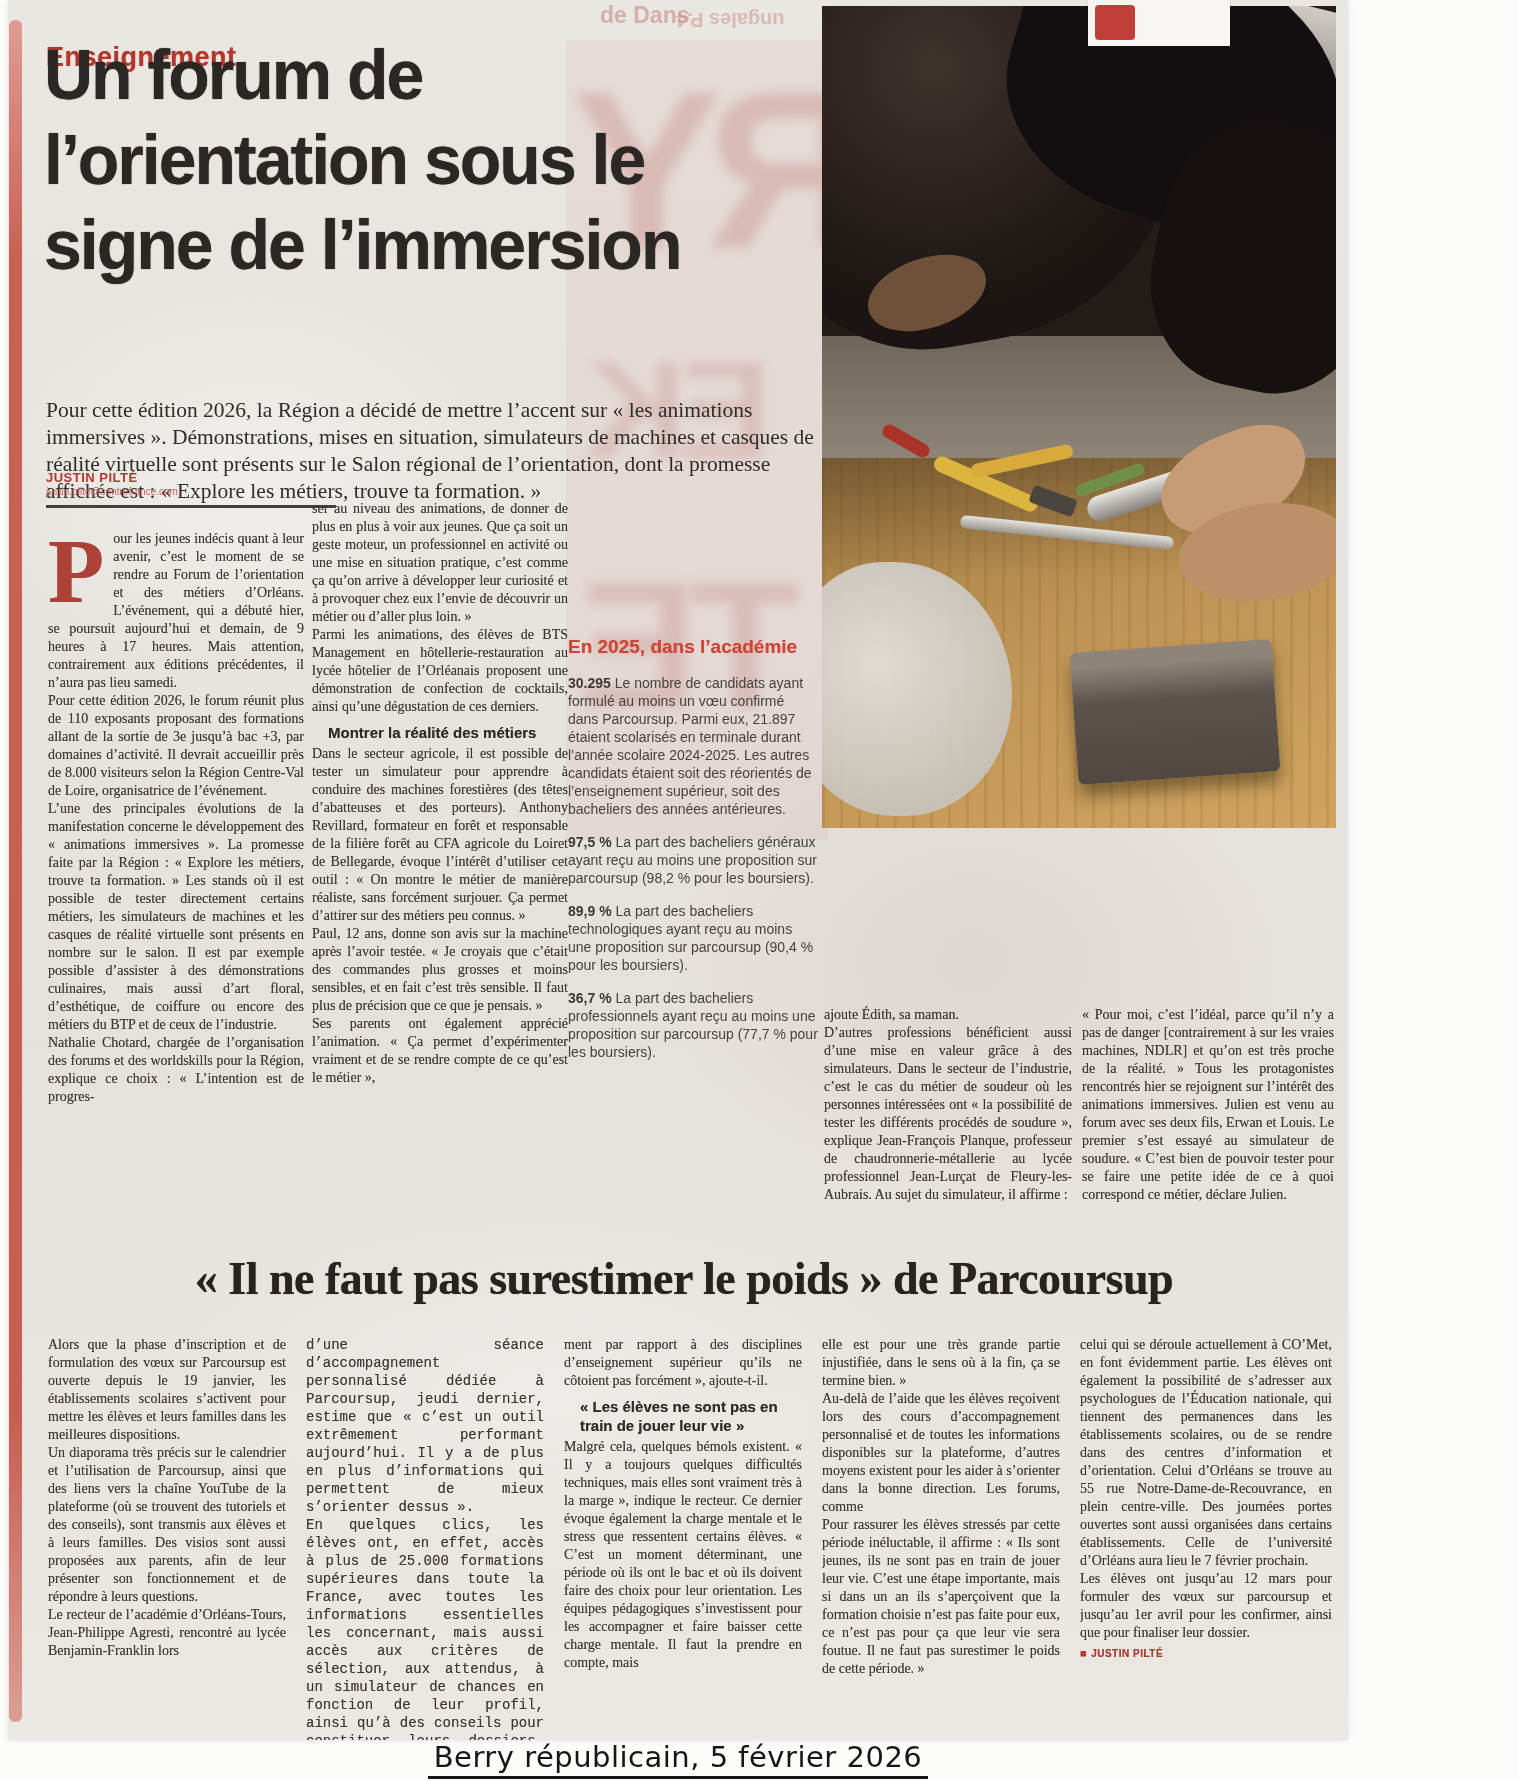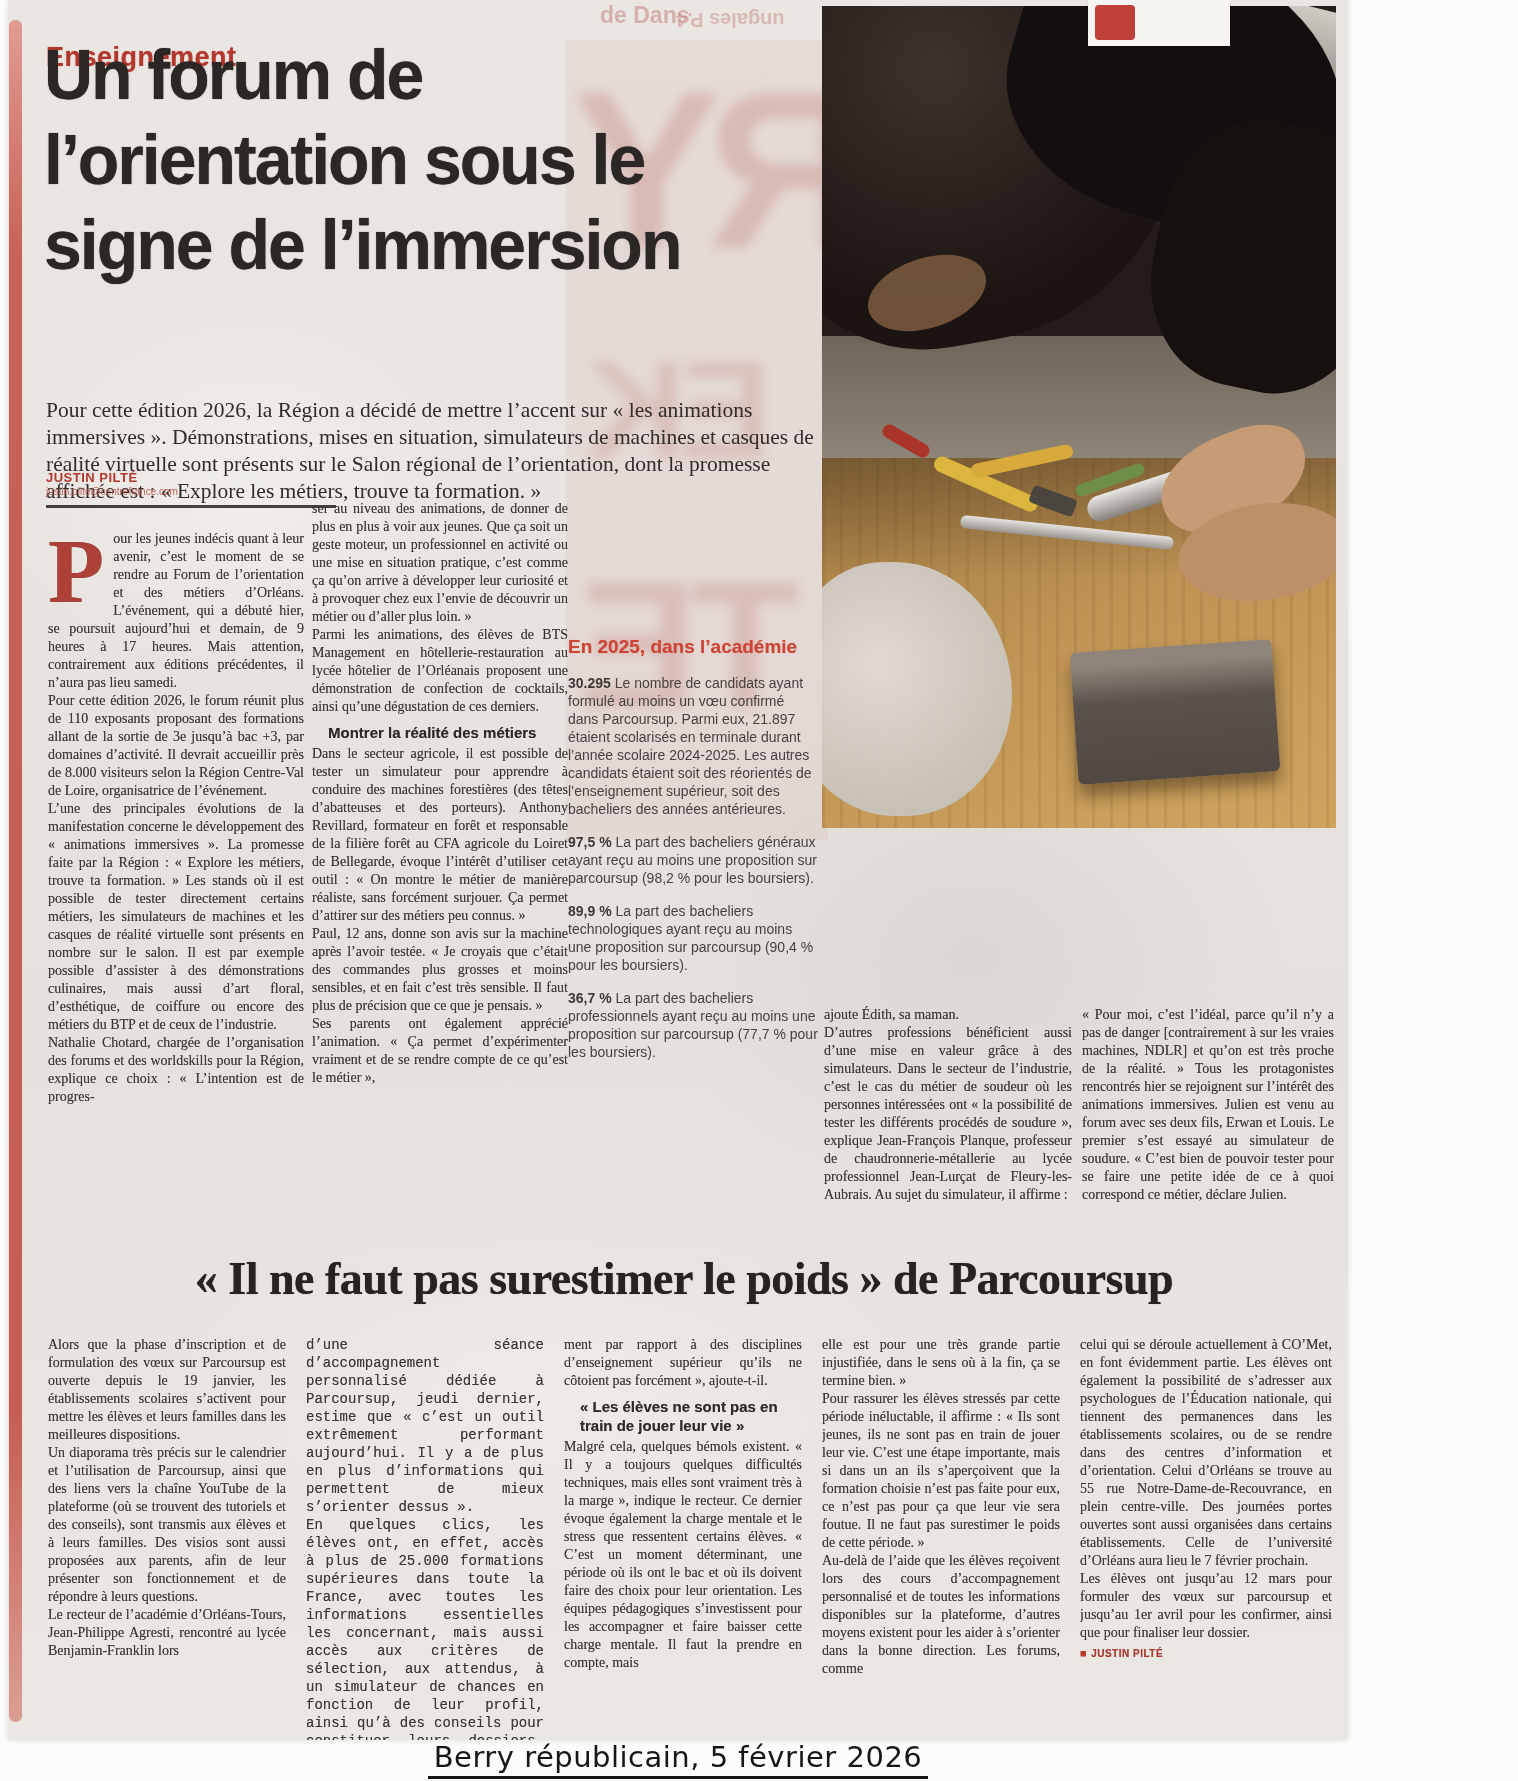--- a/index.html
+++ b/index.html
@@ -209,22 +209,22 @@
   </div>
 
   <div class="tcol c-a2 c-a2-3">
     <p>ment par rapport à des disciplines d’enseignement supérieur qu’ils ne côtoient pas forcément », ajoute-t-il.</p>
     <div class="subhead">« Les élèves ne sont pas en train de jouer leur vie »</div>
     <p>Malgré cela, quelques bémols existent. « Il y a toujours quelques difficultés techniques, mais elles sont vraiment très à la marge », indique le recteur. Ce dernier évoque également la charge mentale et le stress que ressentent certains élèves. « C’est un moment déterminant, une période où ils ont le bac et où ils doivent faire des choix pour leur orientation. Les équipes pédagogiques s’investissent pour les accompagner et faire baisser cette charge mentale. Il faut la prendre en compte, mais</p>
   </div>
 
   <div class="tcol c-a2 c-a2-4">
     <p>elle est pour une très grande partie injustifiée, dans le sens où à la fin, ça se termine bien. »</p>
+    <p>Au-delà de l’aide que les élèves reçoivent lors des cours d’accompagnement personnalisé et de toutes les informations disponibles sur la plateforme, d’autres moyens existent pour les aider à s’orienter dans la bonne direction. Les forums, comme</p>
     <p>Pour rassurer les élèves stressés par cette période inéluctable, il affirme : « Ils sont jeunes, ils ne sont pas en train de jouer leur vie. C’est une étape importante, mais si dans un an ils s’aperçoivent que la formation choisie n’est pas faite pour eux, ce n’est pas pour ça que leur vie sera foutue. Il ne faut pas surestimer le poids de cette période. »</p>
-    <p>Au-delà de l’aide que les élèves reçoivent lors des cours d’accompagnement personnalisé et de toutes les informations disponibles sur la plateforme, d’autres moyens existent pour les aider à s’orienter dans la bonne direction. Les forums, comme</p>
   </div>
 
   <div class="tcol c-a2 c-a2-5">
     <p>celui qui se déroule actuellement à CO’Met, en font évidemment partie. Les élèves ont également la possibilité de s’adresser aux psychologues de l’Éducation nationale, qui tiennent des permanences dans les établissements scolaires, ou de se rendre dans des centres d’information et d’orientation. Celui d’Orléans se trouve au 55 rue Notre-Dame-de-Recouvrance, en plein centre-ville. Des journées portes ouvertes sont aussi organisées dans certains établissements. Celle de l’université d’Orléans aura lieu le 7 février prochain.</p>
     <p>Les élèves ont jusqu’au 12 mars pour formuler des vœux sur parcoursup et jusqu’au 1er avril pour les confirmer, ainsi que pour finaliser leur dossier.</p>
     <div class="sig">
       <span class="sq">■</span><span>JUSTIN PILTÉ</span>
     </div>
   </div>
 

